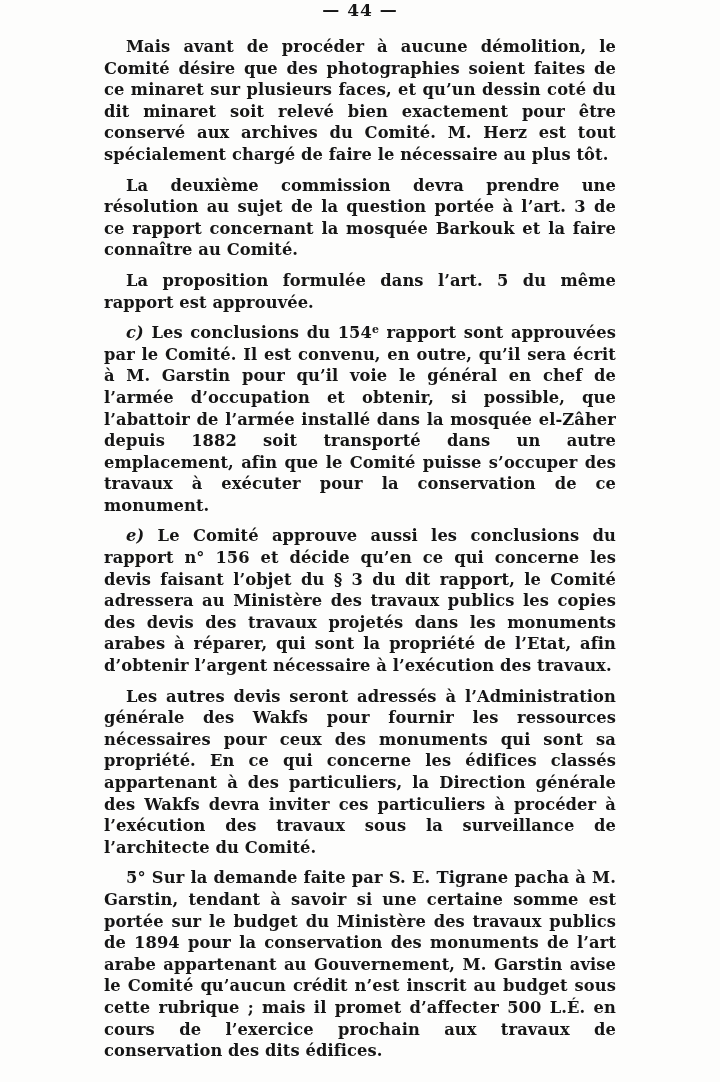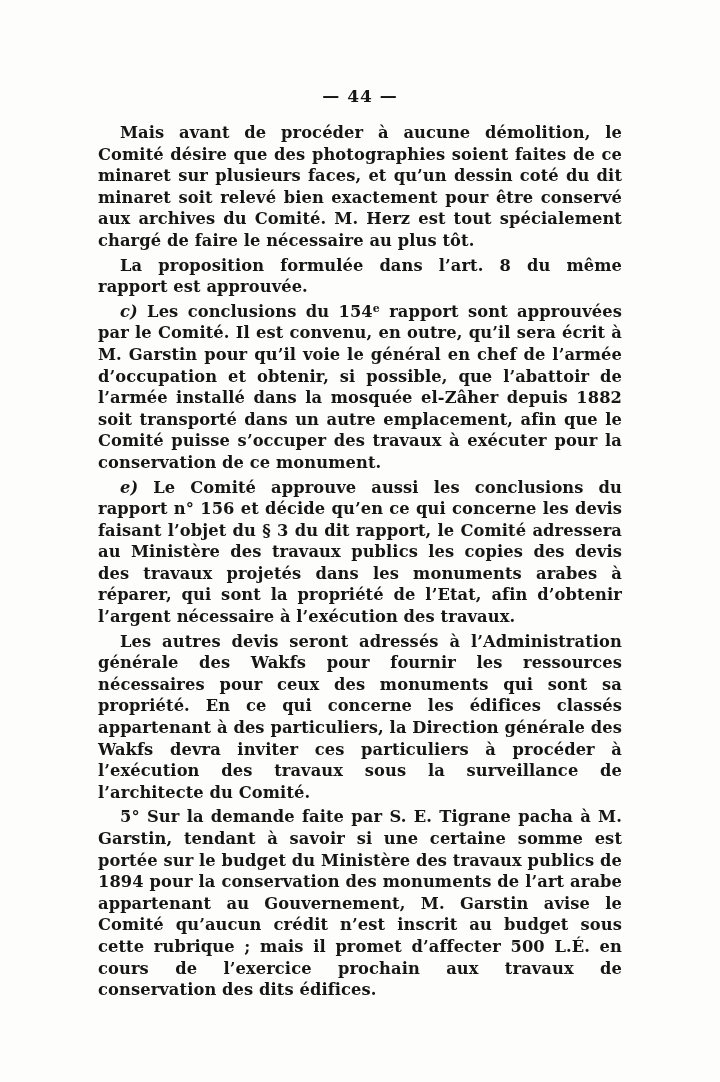--- a/index.html
+++ b/index.html
@@ -9,42 +9,41 @@
   }
   .page {
     position: relative;
     width: 720px;
     height: 1082px;
     background: #fdfdfc;
     color: #161616;
     font-family: "DejaVu Serif", "Liberation Serif", serif;
     overflow: hidden;
     box-sizing: border-box;
-    padding-top: 86px;
   }
   .page-number {
     width: 530px;
     margin: 0 auto 0 95px;
     text-align: center;
     font-size: 17px;
     font-weight: bold;
     letter-spacing: 1px;
     line-height: 20px;
   }
   .content {
     width: 530px;
     margin: 16px 0 0 95px;
     font-size: 16.3px;
     font-weight: bold;
     line-height: 21.6px;
     text-align: justify;
     letter-spacing: 0.1px;
   }
   .content p {
-    margin: 3px;
+    margin: 9px;
     padding: 0;
     text-indent: 22px;
   }
   .marker {
     font-style: italic;
     font-weight: bold;
   }
   .marker:not(:empty)::after {
     content: " ";
   }
@@ -58,22 +57,23 @@
 <body>
 
 <div class="page">
 
   <div class="page-number">— 44 —</div>
 
   <div class="content">
 
     <p><span>Mais avant de procéder à aucune démolition, le Comité désire que des photographies soient faites de ce minaret sur plusieurs faces, et qu’un dessin coté du dit minaret soit relevé bien exactement pour être conservé aux archives du Comité. M. Herz est tout spécialement chargé de faire le nécessaire au plus tôt.</span></p>
 
+    <p><span>La deuxième commission devra prendre une résolution au sujet de la question portée à l’art. 3 de ce rapport concernant la mosquée Barkouk et la faire connaître au Comité.</span></p>
 
-    <p><span>La proposition formulée dans l’art. 8 du même rapport est approuvée.</span></p>
+    <p><span>La proposition formulée dans l’art. 5 du même rapport est approuvée.</span></p>
 
     <p><span class="marker">c)</span><span>Les conclusions du 154</span><sup class="ord">e</sup><span> rapport sont approuvées par le Comité. Il est convenu, en outre, qu’il sera écrit à M. Garstin pour qu’il voie le général en chef de l’armée d’occupation et obtenir, si possible, que l’abattoir de l’armée installé dans la mosquée el-Zâher depuis 1882 soit transporté dans un autre emplacement, afin que le Comité puisse s’occuper des travaux à exécuter pour la conservation de ce monument.</span></p>
 
 
     <p><span class="marker">e)</span><span>Le Comité approuve aussi les conclusions du rapport n° 156 et décide qu’en ce qui concerne les devis faisant l’objet du § 3 du dit rapport, le Comité adressera au Ministère des travaux publics les copies des devis des travaux projetés dans les monuments arabes à réparer, qui sont la propriété de l’Etat, afin d’obtenir l’argent nécessaire à l’exécution des travaux.</span></p>
 
     <p><span>Les autres devis seront adressés à l’Administration générale des Wakfs pour fournir les ressources nécessaires pour ceux des monuments qui sont sa propriété. En ce qui concerne les édifices classés appartenant à des particuliers, la Direction générale des Wakfs devra inviter ces particuliers à procéder à l’exécution des travaux sous la surveillance de l’architecte du Comité.</span></p>
 
     <p><span>5° Sur la demande faite par S. E. Tigrane pacha à M. Garstin, tendant à savoir si une certaine somme est portée sur le budget du Ministère des travaux publics de 1894 pour la conservation des monuments de l’art arabe appartenant au Gouvernement, M. Garstin avise le Comité qu’aucun crédit n’est inscrit au budget sous cette rubrique ; mais il promet d’affecter 500 L.É. en cours de l’exercice prochain aux travaux de conservation des dits édifices.</span></p>
 

